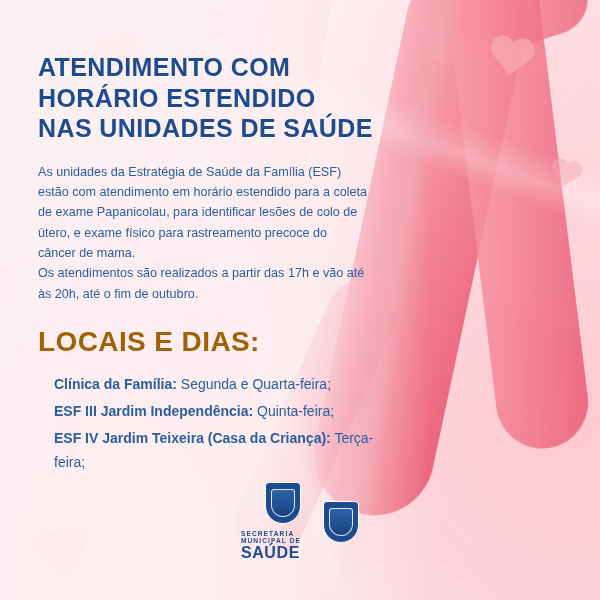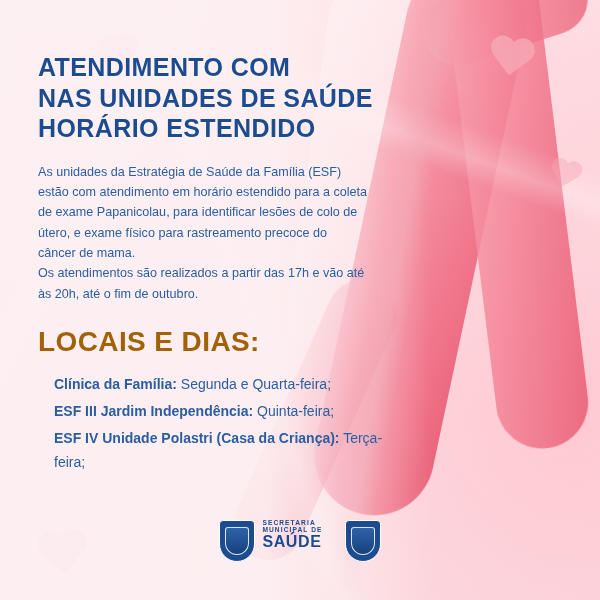--- a/index.html
+++ b/index.html
@@ -149,24 +149,25 @@
     left: 0;
     right: 0;
     bottom: 38px;
     display: flex;
     justify-content: center;
     align-items: center;
     gap: 22px;
   }
   .logo {
     display: flex;
-    align-items: flex-start;
+    align-items: flex-end;
     gap: 7px;
     color: #ffffff;
     background: rgba(29,75,143,.0);
+    flex-direction: column;
   }
   .crest {
     width: 36px;
     height: 42px;
     border-radius: 4px 4px 18px 18px;
     background: #1d4b8f;
     border: 1.6px solid #ffffff;
     box-sizing: border-box;
     position: relative;
     display: flex;
@@ -222,40 +223,40 @@
   <div class="heart h1"></div>
   <div class="heart h2"></div>
   <div class="heart h3"></div>
   <div class="heart h4"></div>
   <div class="whitewash"></div>
 
   <div class="content">
 
     <h1 class="headline">
       <span class="ln">ATENDIMENTO COM</span>
+      <span class="ln">HORÁRIO ESTENDIDO</span>
       <span class="ln">NAS UNIDADES DE SAÚDE</span>
-      <span class="ln">HORÁRIO ESTENDIDO</span>
     </h1>
 
     <div class="body-text">
       <p>As unidades da Estratégia de Saúde da Família (ESF) estão com atendimento em horário estendido para a coleta de exame Papanicolau, para identificar lesões de colo de útero, e exame físico para rastreamento precoce do câncer de mama.</p>
       <p class="bold">Os atendimentos são realizados a partir das 17h e vão até às 20h, até o fim de outubro.</p>
     </div>
 
     <h2 class="section-title">LOCAIS E DIAS:</h2>
 
     <ul class="locations">
       <li>
         <span class="name">Clínica da Família:</span><span class="days"> Segunda e Quarta-feira;</span>
       </li>
       <li>
         <span class="name">ESF III Jardim Independência:</span><span class="days"> Quinta-feira;</span>
       </li>
       <li>
-        <span class="name">ESF IV Unidade Polastri (Casa da Criança):</span><span class="days"> Terça-feira;</span>
+        <span class="name">ESF IV Jardim Teixeira (Casa da Criança):</span><span class="days"> Terça-feira;</span>
       </li>
     </ul>
   </div>
 
   <div class="footer">
 
     <div class="logo">
       <div class="crest">
         <div class="inner"></div>
       </div>

